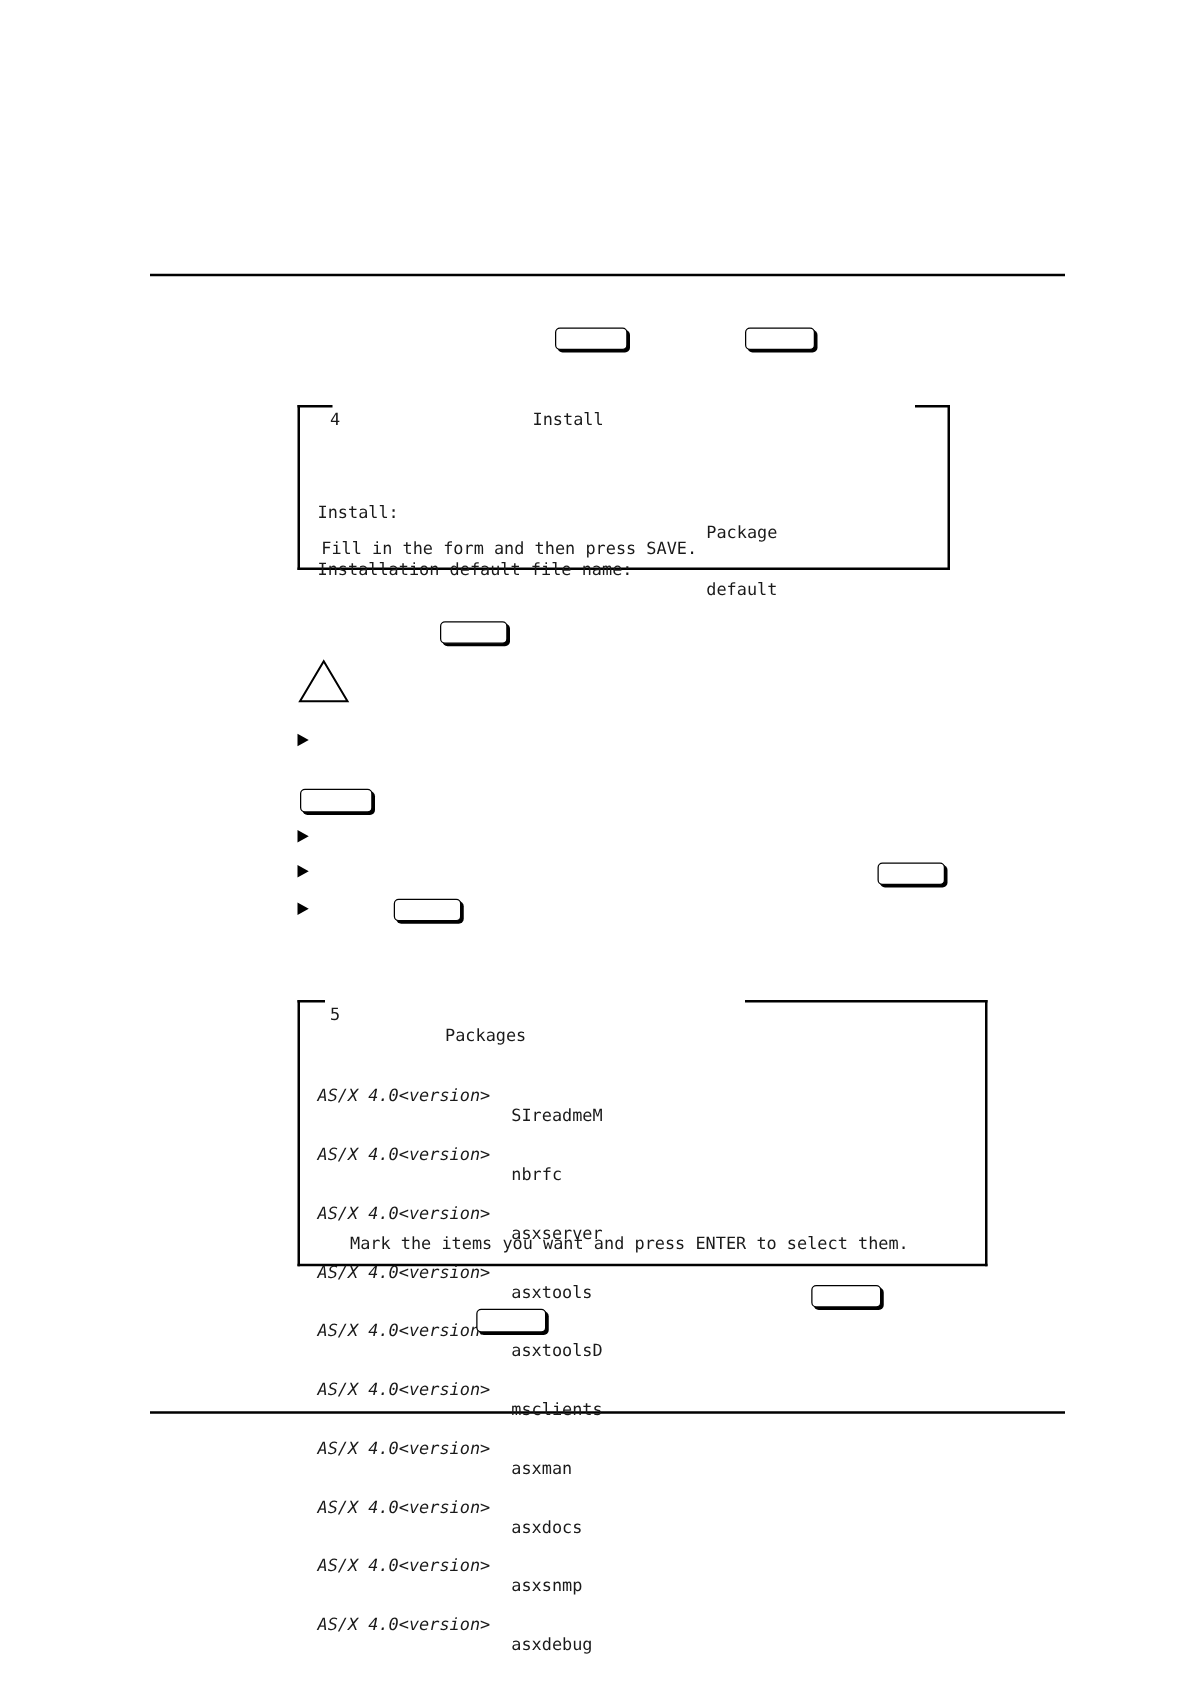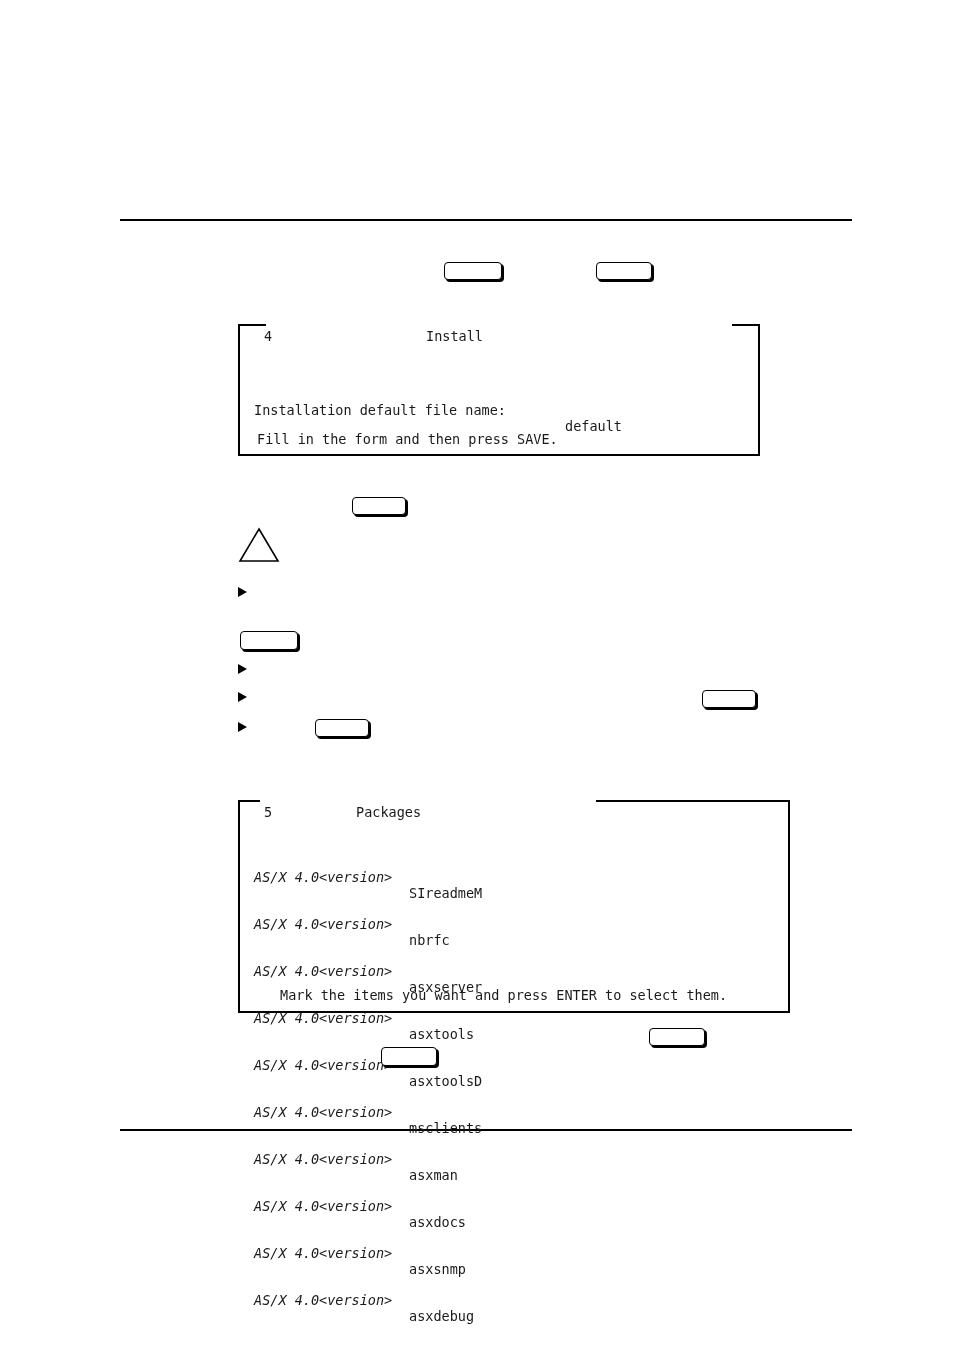--- a/index.html
+++ b/index.html
@@ -147,20 +147,24 @@
     <div class="sb-edge" style="left:494px;top:0;    width:28px;  height:2px;"></div>
     <div class="sb-edge" style="left:0;    top:0;    width:2px;   height:132px;"></div>
     <div class="sb-edge" style="left:520px;top:0;    width:2px;   height:132px;"></div>
     <div class="sb-edge" style="left:0;    top:130px;width:522px; height:2px;"></div>
 
     <div class="sb-num" style="left:26px;  top:5px;">4</div>
     <div class="sb-title" style="left:188px; top:5px;">Install</div>
 
     <div class="sb-body" style="top:33px;">
       <div class="form-row">
+        <span class="form-label">Install:</span>
+        <span class="form-value">Package</span>
+      </div>
+      <div class="form-row">
         <span class="form-label">Installation default file name:</span>
         <span class="form-value">default</span>
       </div>
     </div>
 
     <div class="sb-line" style="position:absolute; left:19px; top:108px;">Fill in the form and then press SAVE.</div>
   </div>
 
   <div class="keybtn" style="left:352px; top:497px; width:54px; height:18px;"></div>
 
@@ -184,21 +188,21 @@
 
   <div class="screenbox" id="packages-box" style="left:238px; top:800px; width:552px; height:213px;">
 
     <div class="sb-edge" style="left:0;    top:0;    width:22px;  height:2px;"></div>
     <div class="sb-edge" style="left:358px;top:0;    width:194px; height:2px;"></div>
     <div class="sb-edge" style="left:0;    top:0;    width:2px;   height:213px;"></div>
     <div class="sb-edge" style="left:550px;top:0;    width:2px;   height:213px;"></div>
     <div class="sb-edge" style="left:0;    top:211px;width:552px; height:2px;"></div>
 
     <div class="sb-num" style="left:26px;  top:5px;">5</div>
-    <div class="sb-title" style="left:118px; top:5px;">Packages</div>
+    <div class="sb-title" style="left:118px; top:22px;">Packages</div>
 
     <div class="sb-body" style="top:24px;">
       <div class="pkg-row">
         <span class="pkg-ver">AS/X 4.0&lt;version&gt;</span>
         <span class="pkg-name">SIreadmeM</span>
       </div>
       <div class="pkg-row">
         <span class="pkg-ver">AS/X 4.0&lt;version&gt;</span>
         <span class="pkg-name">nbrfc</span>
       </div>

